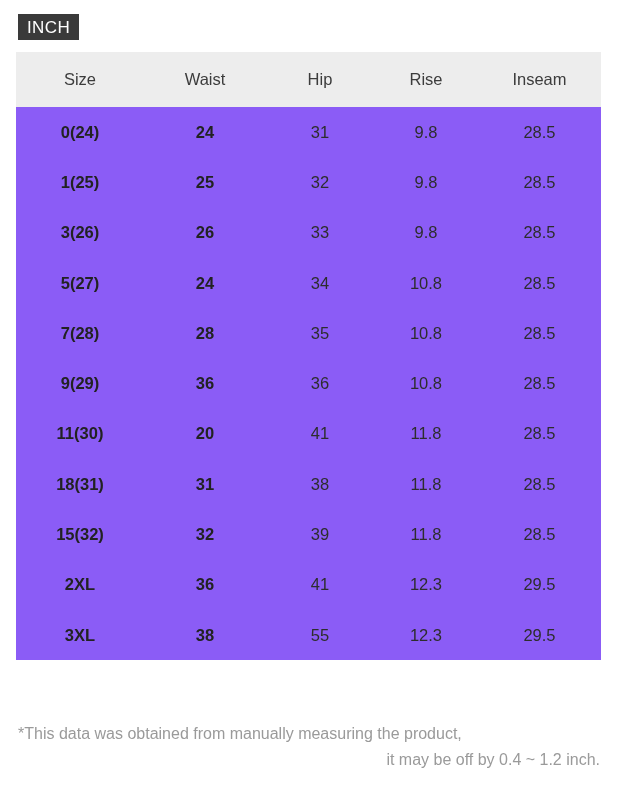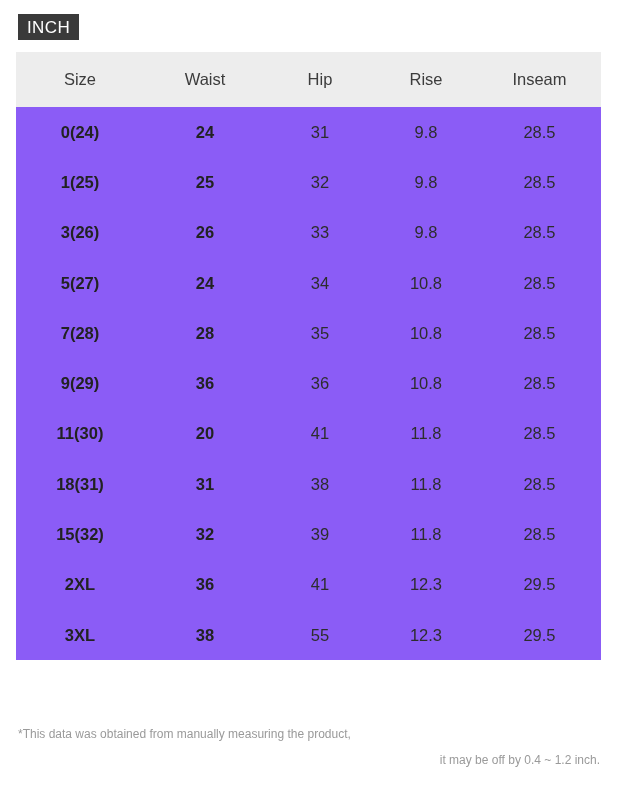--- a/index.html
+++ b/index.html
@@ -83,21 +83,21 @@
     font-weight: 700;
     color: #222222;
   }
 
   
   .footnote {
     position: absolute;
     left: 18px;
     top: 721px;
     width: 582px;
-    font-size: 12px;
+    font-size: 16px;
     line-height: 26px;
     color: #9a9a9a;
   }
   .footnote .line2 {
     display: block;
     padding-left: 4px;
     text-align: right;
   }
 </style>
 </head>

